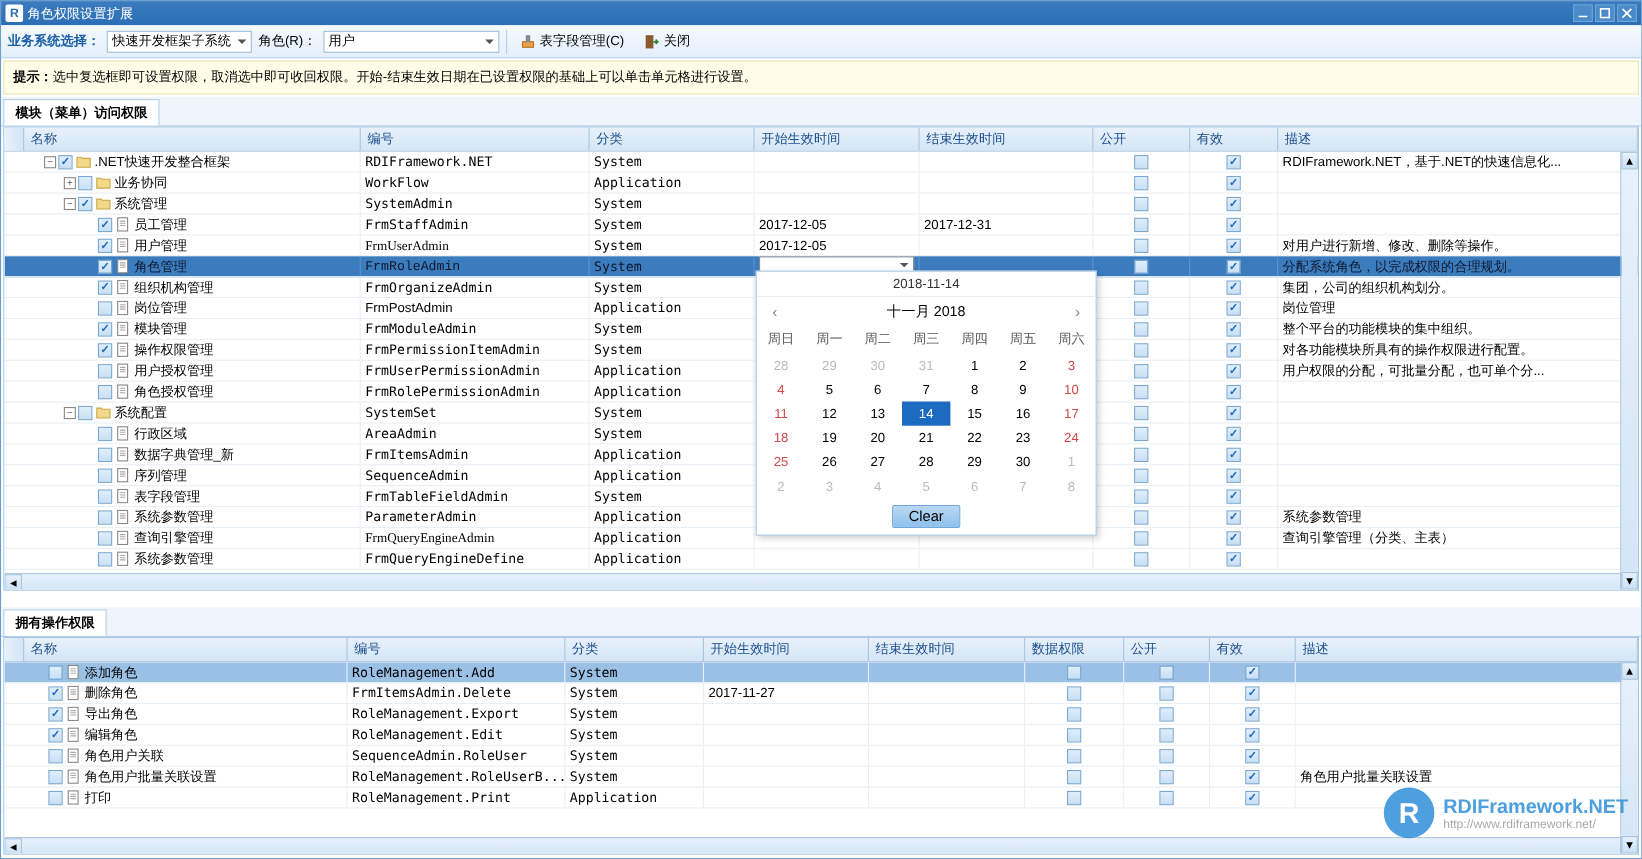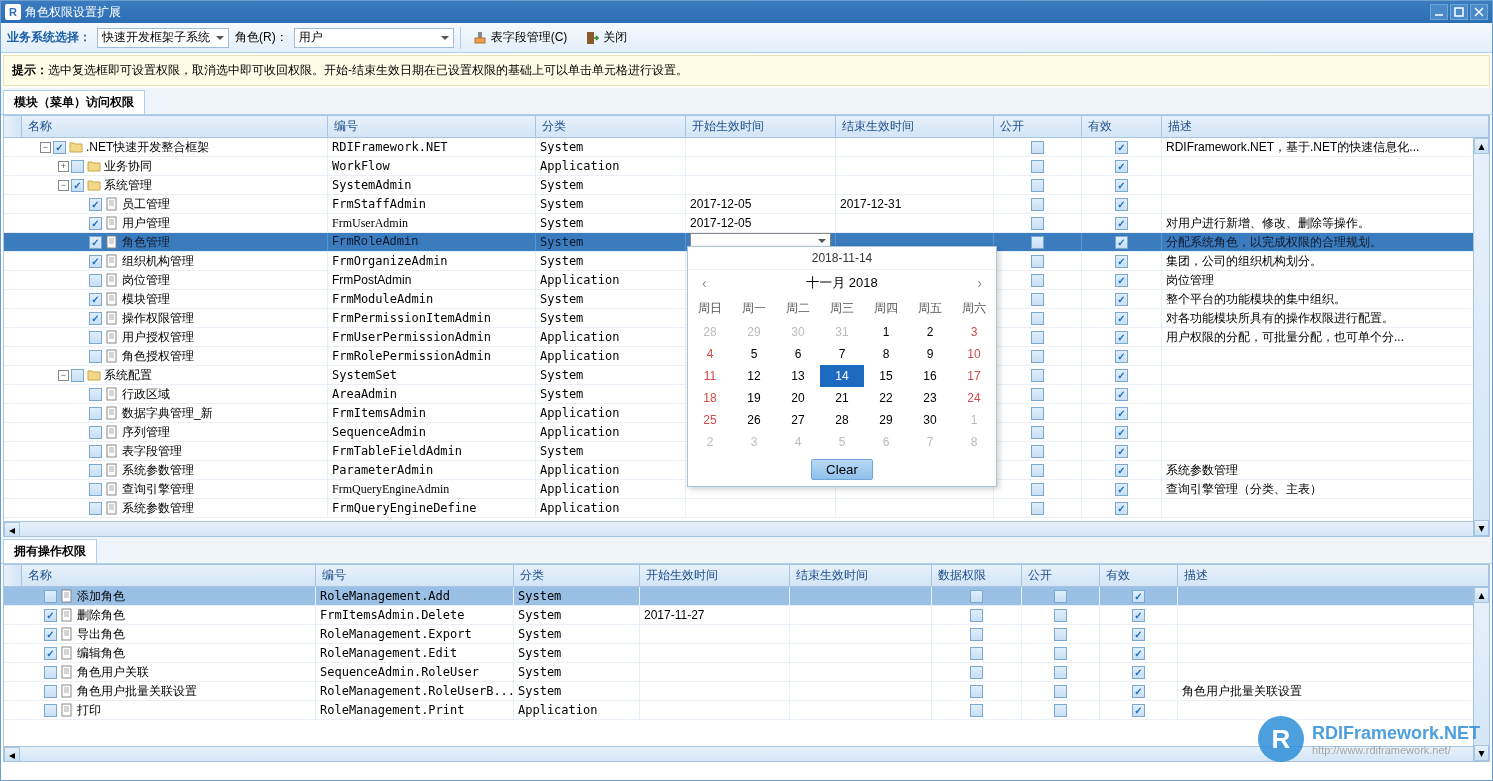--- a/index.html
+++ b/index.html
@@ -668,21 +668,21 @@
       <div style="flex:1"></div>
       <div class="sbtn" style="position:absolute;bottom:0;width:100%">▾</div>
     </div>
     <div class="scrollbar-h">
       <div class="sbtn">◂</div>
       <div class="track"></div>
       <div class="sbtn">▸</div>
     </div>
   </div>
 
-  <div class="section-tab" style="margin-top:0">
+  <div class="section-tab" style="margin-top:15px">
     <div class="tab">拥有操作权限</div>
   </div>
   <div class="grid-container" style="height:198px;border:1px solid #A8C5E0;margin:0 2px;">
     <div class="grid-header">
       <div class="gutter"></div>
       <div class="col c2-name">名称</div>
       <div class="col c2-code">编号</div>
       <div class="col c2-cat">分类</div>
       <div class="col c2-start">开始生效时间</div>
       <div class="col c2-end">结束生效时间</div>

